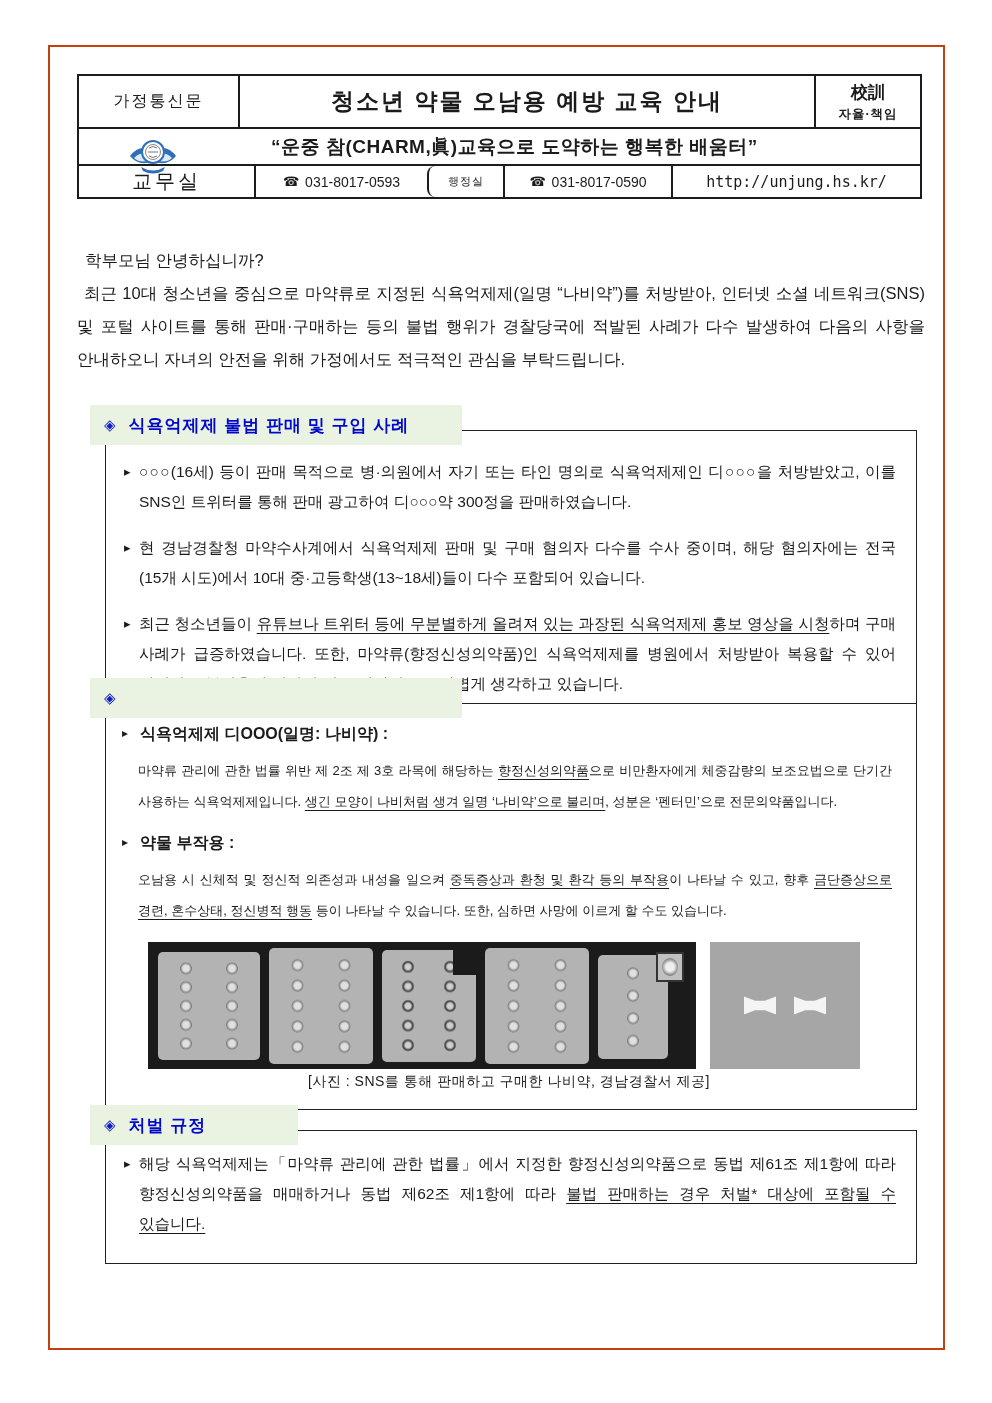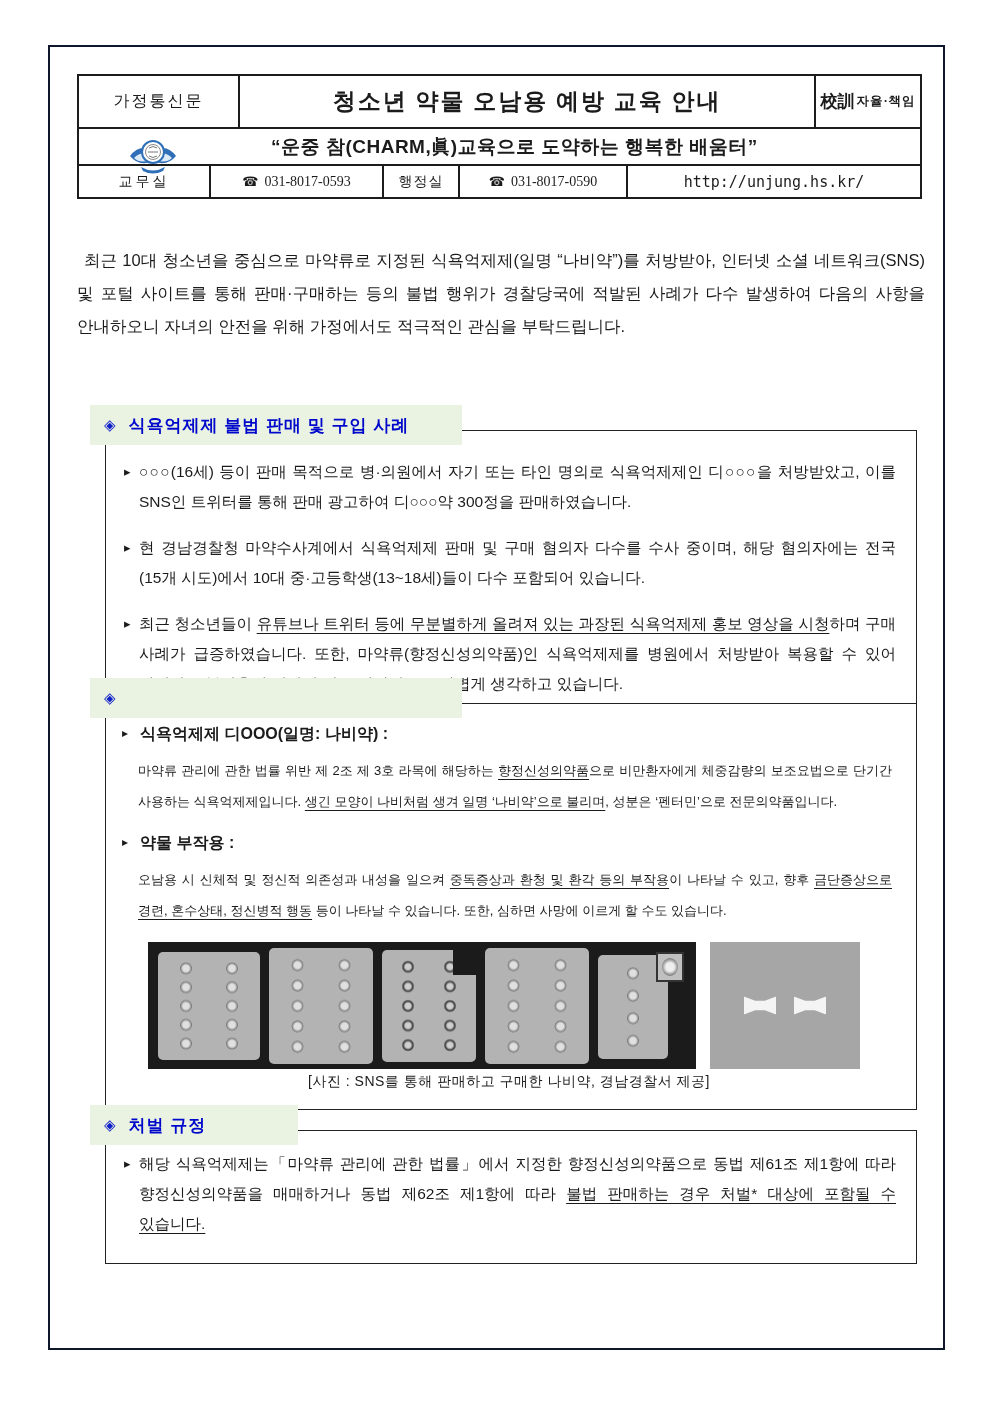--- a/index.html
+++ b/index.html
@@ -5,42 +5,42 @@
   * { margin:0; padding:0; box-sizing:border-box; }
   html,body { background:#ffffff; }
   body {
     width:992px; height:1403px; position:relative;
     font-family:"Liberation Sans","DejaVu Sans",sans-serif;
     color:#1b1b1b;
     -webkit-font-smoothing:antialiased;
   }
   .sheet {
     position:absolute; left:48px; top:45px; width:897px; height:1305px;
-    border:2px solid #0f172a; background:#fff;
+    border:2px solid #c2410c; background:#fff;
   }
 
   
   .hdr-table { position:absolute; left:27px; top:27px; width:845px; border:2px solid #1c1c1c; }
   .hdr-row { display:flex; align-items:stretch; }
   .hdr-row + .hdr-row { border-top:2px solid #1c1c1c; }
   .cell { display:flex; align-items:center; justify-content:center; }
   .r1 { height:51px; }
   .r2 { height:37px; position:relative; }
   .r3 { height:33px; }
-  .bL { border-left:2px solid #1c1c1c;font-family:Liberation Serif, serif; }
+  .bL { border-left:2px solid #1c1c1c; }
   .doc-type { width:159px; font-size:16px; letter-spacing:2px; }
   .main-title { flex:1; font-size:23px; font-weight:bold; letter-spacing:2px; }
-  .motto-cell { width:106px; gap:2px; }
+  .motto-cell { width:106px; flex-direction:column; gap:2px; }
   .motto-big { font-size:17px; font-weight:bold; }
   .motto-small { font-size:12.5px; font-weight:bold; letter-spacing:1px; }
   .logo-wrap { position:absolute; left:48px; top:8px; width:52px; height:37px; }
   .slogan { flex:1; font-size:19px; font-weight:bold; letter-spacing:0.5px; padding-left:30px; }
-  .c-office { width:130px; font-size:14px; letter-spacing:3px;border-radius:15px; }
+  .c-office { width:175px; font-size:20px; letter-spacing:3px;border-radius:15px; }
   .c-phone1 { width:173px; font-size:14px; gap:6px; }
-  .c-admin { width:76px; font-size:14px; letter-spacing:1px; }
+  .c-admin { width:76px; font-size:11px; letter-spacing:1px;border-radius:8px; }
   .c-phone2 { width:168px; font-size:14px; gap:6px; }
   .c-url { flex:1; font-family:"DejaVu Sans Mono","Liberation Mono",monospace; font-size:15px; }
   .phone-ic { font-size:13px; }
 
   
   .intro { position:absolute; left:27px; top:197px; width:848px; font-size:16.5px; line-height:33px; }
   .intro .greet { padding-left:8px; }
   .intro .body-p { text-align:justify; text-indent:7px; word-break:keep-all; }
 
   
@@ -141,20 +141,21 @@
       <div class="cell c-admin bL">행정실</div>
       <div class="cell c-phone2 bL">
         <span class="phone-ic">☎</span>
         <span>031-8017-0590</span>
       </div>
       <div class="cell c-url bL">http://unjung.hs.kr/</div>
     </div>
   </div>
 
   <div class="intro">
+    <p class="greet">학부모님 안녕하십니까?</p>
     <p class="body-p">최근 10대 청소년을 중심으로 마약류로 지정된 식욕억제제(일명 “나비약”)를 처방받아, 인터넷 소셜 네트워크(SNS) 및 포털 사이트를 통해 판매·구매하는 등의 불법 행위가 경찰당국에 적발된 사례가 다수 발생하여 다음의 사항을 안내하오니 자녀의 안전을 위해 가정에서도 적극적인 관심을 부탁드립니다.</p>
   </div>
 
   <div class="section" style="top:358px;">
     <div class="sec-label w-lg">
       <span class="dia">◈</span>
       <span>식욕억제제 불법 판매 및 구입 사례</span>
     </div>
     <div class="sec-box">
       <div class="blist">

